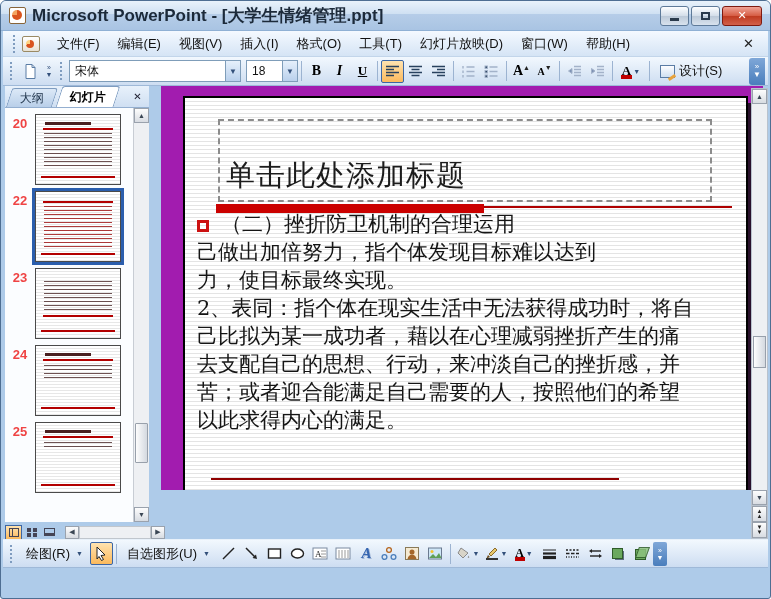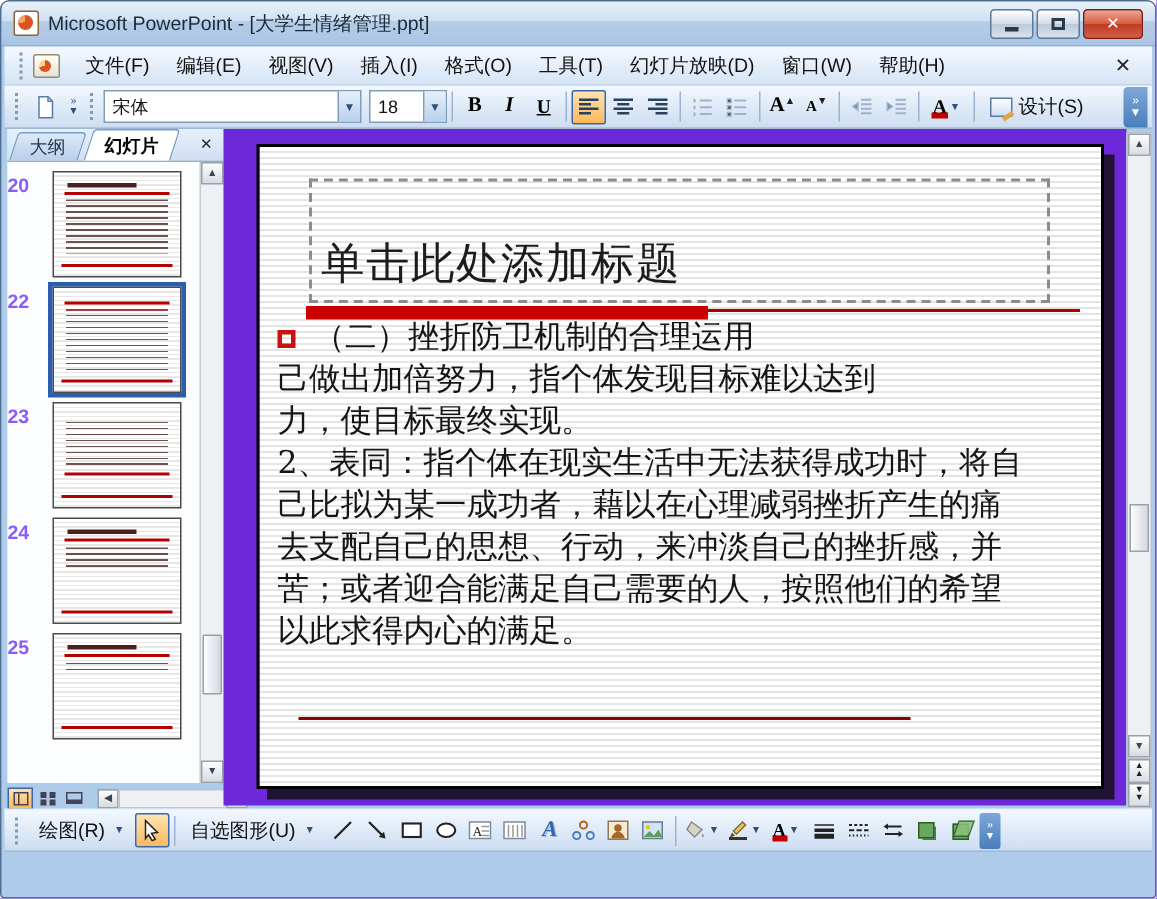--- a/index.html
+++ b/index.html
@@ -12,21 +12,21 @@
   
   .titlebar {
     position:absolute; left:0; top:0; right:0; height:30px;
     background:linear-gradient(#e9f2fb 0%,#cfe0f2 45%,#b6cde8 46%,#a9c4e3 100%);
     display:flex; align-items:center; padding:0 8px; border-bottom:1px solid #8fb0d4;
   }
   .app-icon { width:17px; height:17px; margin-right:6px; position:relative;
     background:#fff; border:1px solid #88653a; border-radius:2px; }
   .app-icon::after { content:""; position:absolute; left:2px; top:2px; width:10px; height:10px;
     border-radius:50%; background:conic-gradient(#d9541e 0 270deg,#f4a460 270deg 360deg); }
-  .title-text { font-size:13px; color:#1c2a3a; }
+  .title-text { font-size:17px; color:#1c2a3a;font-weight:bold; }
   .win-btns { margin-left:auto; display:flex; gap:2px; }
   .win-btn { width:29px; height:20px; border:1px solid #5e7a99; border-radius:3px;
     background:linear-gradient(#fdfeff,#d3dde9 50%,#bcc9d8 51%,#d8e2ee);
     display:flex; align-items:center; justify-content:center;
     font-size:11px; color:#2a3a4c; font-weight:bold; }
   .win-btn.close { width:40px; border-color:#7e1a10;
     background:linear-gradient(#f0a396,#d55b42 50%,#bf3a20 51%,#d2604a); color:#fff; }
   .glyph-min { width:9px; height:3px; background:#2a3a4c; margin-top:8px; }
   .glyph-max { width:9px; height:8px; border:2px solid #2a3a4c; }
   
@@ -88,21 +88,21 @@
     transform:skewX(-18deg); border:1px solid #7e9cc0; border-bottom:none; margin-right:4px;
     background:linear-gradient(#dcE9f7,#b9cfe9); color:#23374e; border-radius:3px 3px 0 0; }
   .tab > span { transform:skewX(18deg); }
   .tab.active { background:#fff; font-weight:bold; color:#000; height:21px; }
   .tab-close { margin-left:auto; margin-right:4px; align-self:center; width:15px; height:15px;
     font-size:10px; color:#223; display:flex; align-items:center; justify-content:center;
     border:1px solid transparent; }
   .thumbs { position:absolute; left:0; top:22px; right:16px; bottom:0; background:#fbfdff;
     overflow:hidden; padding-top:6px; }
   .thumb-row { display:flex; margin-bottom:6px; }
-  .thumb-num { width:30px; font-weight:bold; font-size:13px; color:#8b5cf6; padding-top:2px; }
+  .thumb-num { width:30px; text-align:center; font-weight:bold; font-size:13px; color:#ef4444; padding-top:2px; }
   .thumb { position:relative; width:86px; height:71px; border:1px solid #4a4a4a; background:
     repeating-linear-gradient(180deg,#ffffff 0 2px,#e7e7e7 2px 3px); }
   .thumb-row.selected .thumb { outline:3px solid #2b5ead; }
   .thumb::after { content:""; position:absolute; left:5px; right:5px; bottom:6px; height:2px; background:#b30000; }
   .thumb .ttl { position:absolute; left:9px; top:7px; width:55%; height:3px; background:#4a2020; }
   .thumb .rul { position:absolute; left:7px; right:7px; height:2px; background:#b30000; }
   .thumb .tx { position:absolute; left:8px; right:8px;
     background:repeating-linear-gradient(180deg,rgba(70,35,35,.78) 0 1px,transparent 1px 4px); }
   .p20 .rul { top:13px; } .p20 .tx { top:18px; height:36px; }
   .p21 .rul { top:13px; } .p21 .tx { top:18px; height:40px; }
@@ -127,21 +127,21 @@
   .vb-normal i { display:block; width:3px; height:100%; border-right:1px solid #445; }
   .vb-sorter { width:10px; height:9px; background:
     conic-gradient(#445 0 0) 0 0/4px 4px no-repeat, conic-gradient(#445 0 0) 6px 0/4px 4px no-repeat,
     conic-gradient(#445 0 0) 0 5px/4px 4px no-repeat, conic-gradient(#445 0 0) 6px 5px/4px 4px no-repeat; }
   .vb-show { width:11px; height:8px; border:1px solid #445; border-bottom:3px solid #445; }
   .h-scroll { display:flex; align-items:center; margin-left:6px; }
   .h-track { width:72px; height:13px; background:#eef0f3; border:1px solid #c0c6cd; }
   .h-arrow { width:14px; height:13px; background:linear-gradient(#fdfdfd,#d8dce2);
     border:1px solid #9aa2ad; font-size:7px; color:#3a4654; display:flex; align-items:center; justify-content:center; }
   
-  .editor { position:absolute; left:148px; top:0; width:602px; height:451px; background:#6d28d9; overflow:hidden; }
+  .editor { position:absolute; left:160px; top:0; width:602px; height:404px; background:#a21caf; overflow:hidden; }
   .slide { position:absolute; left:22px; top:10px; width:565px; height:430px; background:
     repeating-linear-gradient(180deg,#ffffff 0 3px,#e4e4e4 3px 4px);
     border:2px solid #000; box-shadow:7px 7px 0 rgba(15,15,15,.82); }
   .title-ph { position:absolute; left:33px; top:21px; width:494px; height:83px;
     border:2px dashed #8c8c8c; }
   .title-ph .ph-text { position:absolute; left:6px; bottom:4px; font-size:29px; color:#1c1c1c;
     font-family:"DejaVu Serif","Liberation Serif",serif; letter-spacing:1px; white-space:nowrap; }
   .title-underline { position:absolute; left:31px; top:106px; width:268px; height:9px; background:#cb0100; }
   .title-underline-thin { position:absolute; left:299px; top:108px; width:248px; height:2px; background:#ae0000; }
   .body-text { position:absolute; left:12px; top:112px; font-size:21px; line-height:28px;

